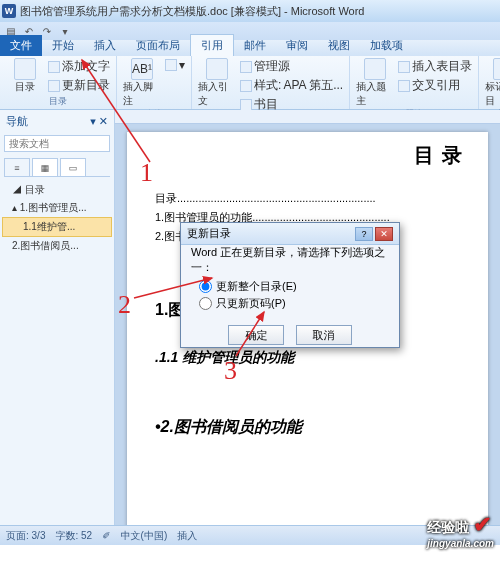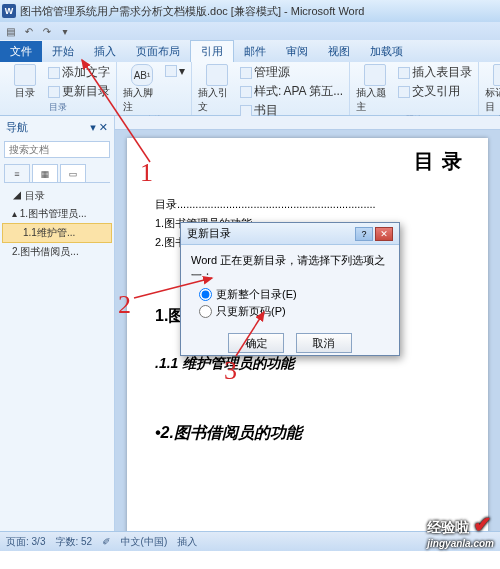--- a/index.html
+++ b/index.html
@@ -2,21 +2,21 @@
 <html><head>
 <meta charset="utf-8">
 <style>
   * { box-sizing: border-box; margin: 0; padding: 0; font-family: "Microsoft YaHei", Arial, sans-serif; }
   body { width: 500px; height: 569px; background: #fff; overflow: hidden; position: relative; font-size: 11px; }
   .titlebar { height: 22px; background: linear-gradient(#dfeefc, #bcd8f4); display: flex; align-items: center; padding-left: 2px; }
   .titlebar .winicon { width:14px; height:14px; background:#2b579a; border-radius:2px; margin-right:4px; display:flex; align-items:center; justify-content:center; color:#fff; font-size:9px; font-weight:bold; }
   .titlebar .docname { font-size: 11px; color:#333; }
   .qat { height: 18px; background:linear-gradient(#d7e7fa,#cadef5); display:flex; align-items:center; padding-left:4px; gap:4px; }
   .qat span { width:14px; height:14px; display:flex; align-items:center; justify-content:center; color:#555; font-size:10px; }
-  .tabs { height: 22px; background:linear-gradient(#e6f0fb,#d1e3f7); display:flex; align-items:flex-end; }
+  .tabs { height: 16px; background:linear-gradient(#e6f0fb,#d1e3f7); display:flex; align-items:flex-end; }
   .tab { padding: 3px 10px; font-size:11px; color:#1a4e8a; cursor:default; }
   .tab.file { background:#1e66b8; color:#fff; border-radius:0 0 0 0; }
   .tab.active { background:#f4f9fe; border:1px solid #a9c8e8; border-bottom:none; }
   .ribbon { height: 54px; background:linear-gradient(#f4f9fe,#e0edfa); border-bottom:1px solid #a9c8e8; display:flex; }
   .rgroup { border-right:1px solid #c7dbf2; padding:2px 6px 0 6px; display:flex; flex-direction:column; justify-content:space-between; }
   .rgroup .rlabel { text-align:center; font-size:9px; color:#5a7aa6; padding-bottom:1px;}
   .rbtns { display:flex; gap:4px; }
   .rbtn-big { display:flex; flex-direction:column; align-items:center; font-size:10px; color:#333; width:38px; }
   .rbtn-big .ricon { width:22px; height:22px; background:#e8f1fb; border:1px solid #b5cdea; border-radius:2px; }
   .rbtn-small { display:flex; flex-direction:column; gap:2px; }
@@ -39,21 +39,21 @@
   .page { background:#fff; margin:8px 12px; box-shadow:0 0 4px rgba(0,0,0,0.3); padding:10px 18px 18px 28px; height:430px; position:relative; font-family: SimSun, serif; }
   .page h1 { text-align:right; font-size:20px; font-weight:bold; letter-spacing:8px; margin-bottom:22px; }
   .tocline { font-size:11px; color:#000; margin:4px 0; white-space:nowrap; overflow:hidden; }
   .page h2 { font-size:16px; font-weight:bold; margin-top:30px; }
   .page h3 { font-size:14px; font-weight:bold; margin-top:28px;font-style:italic; }
   .dialog { position:absolute; left:180px; top:222px; width:220px; background:#f1f5fb; border:1px solid #6a87ac; box-shadow:2px 3px 8px rgba(0,0,0,0.4); z-index:50; font-size:11px; }
   .dlg-title { background:linear-gradient(#eaf3fc,#cfe1f6); padding:3px 6px; display:flex; justify-content:space-between; align-items:center; border-bottom:1px solid #a9c8e8; }
   .dlg-title .dwinbtns { display:flex; gap:2px; }
   .dwinbtn { width:18px; height:14px; background:linear-gradient(#c0d9f4,#9ec2ea); border:1px solid #7fa7d4; font-size:9px; display:flex; align-items:center; justify-content:center; }
   .dwinbtn.close { background:linear-gradient(#e57a73,#c94a3f); color:#fff; border-color:#9e3a33;}
-  .dlg-body { padding:8px 10px 6px 10px; }
+  .dlg-body { padding:0 10px 6px 10px; }
   .dlg-body .hint { margin-bottom:4px; }
   .radio-row { display:flex; align-items:center; gap:4px; margin:2px 0 2px 8px; }
   .radio-row input { margin:0; }
   .dlg-btns { text-align:center; padding:6px 0 2px 0; }
   .dlg-btns button { width:56px; height:20px; font-size:11px; background:linear-gradient(#fdfdfd,#e3e8ef); border:1px solid #8aa4c4; margin:0 4px; }
   .statusbar { height:20px; background:linear-gradient(#dfeaf8,#c6dbf3); border-top:1px solid #a9c8e8; display:flex; align-items:center; padding:0 6px; font-size:10px; color:#3a5a82; gap:10px; }
   .watermark { position:absolute; right:6px; bottom:20px; font-size:14px; font-weight:bold; color:#fff; text-shadow:0 0 3px #000,0 0 3px #000; z-index:80;margin-top:18px; }
   .watermark .wm-url { font-size:10px; font-style:italic; display:block; text-align:right; }
   .checkmark { color:#d8262a; font-size:22px; font-weight:bold; margin-left:4px; }
   .anno-num { position:absolute; font-size:26px; color:#d8262a; font-family:serif; z-index:70; font-weight:normal; }
@@ -107,21 +107,21 @@
             <span>更新目录</span>
           </div>
       </div>
     </div>
     <div class="rlabel">目录</div>
   </div>
 
   <div class="rgroup">
     <div class="rbtns">
       <div class="rbtn-big">
-        <div class="ricon" style="display:flex;align-items:center;justify-content:center;font-size:10px;border-radius:7px;">AB¹</div>
+        <div class="ricon" style="display:flex;align-items:center;justify-content:center;font-size:12px;">AB¹</div>
         <span>插入脚注</span>
       </div>
       <div class="rbtn-small">
         <div class="rbtn-line">
             <span class="sicon"></span>
             <span>▾</span>
           </div>
       </div>
     </div>
     <div class="rlabel">脚注</div>

